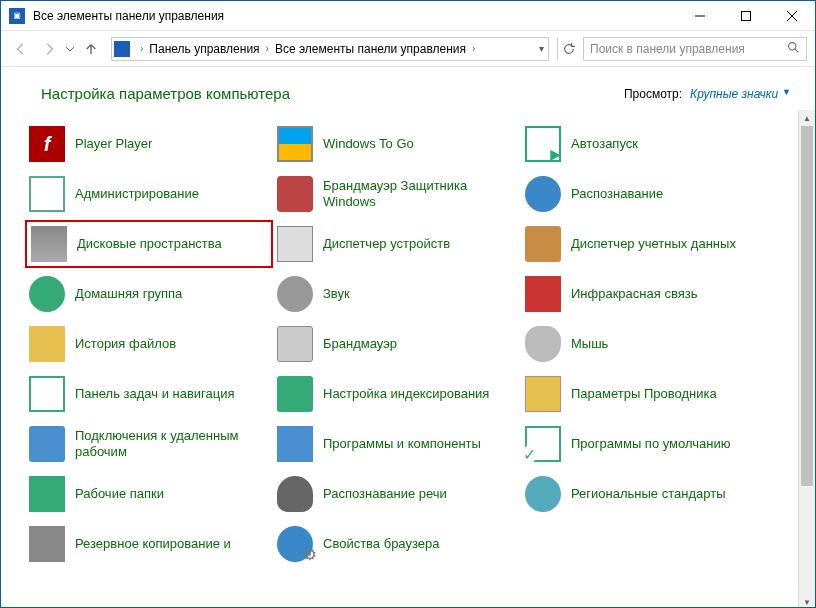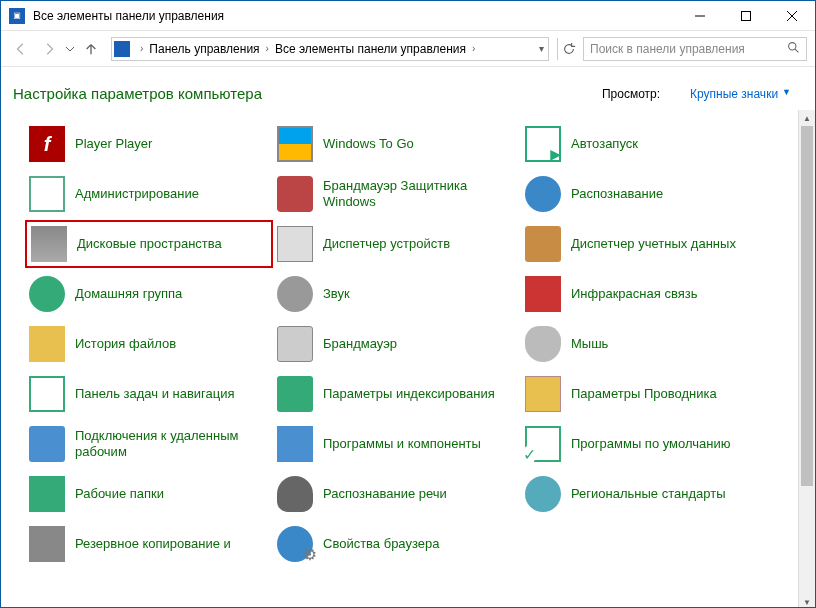--- a/index.html
+++ b/index.html
@@ -16,24 +16,24 @@
   .nav-arrow svg { width: 14px; height: 14px; }
   .dropdown-caret { width: 10px; color: #606060; }
   .breadcrumb-bar { flex: 1; height: 24px; border: 1px solid #cccccc; display: flex; align-items: center; padding: 0 2px; margin: 0 4px; background: #fff; }
   .bc-icon { width: 16px; height: 16px; background: #1a5fb4; display: inline-block; margin-right: 4px; }
   .bc-sep { color: #606060; padding: 0 6px; font-size: 10px; }
   .bc-item { color: #000; font-size: 12px; white-space: nowrap; }
   .bc-end-controls { margin-left: auto; display: flex; align-items: center; gap: 2px; padding-right: 2px; }
   .refresh-btn { width: 22px; height: 22px; display: flex; align-items: center; justify-content: center; border-left: 1px solid #ccc; color: #606060; }
   .search-bar { width: 224px; height: 24px; border: 1px solid #ccc; display: flex; align-items: center; padding: 0 6px; color: #888; font-size: 12px; }
   .search-bar .placeholder { flex: 1; }
-  .content-header { display: flex; align-items: center; padding: 18px 24px 8px 12px; gap: 22px; }
+  .content-header { display: flex; align-items: center; padding: 18px 24px 8px 40px; }
   .content-header h1 { color: #0a5a2a; color: #006633; font-size: 15px; font-weight: 400; color: #1e6b1e; }
   .view-label { margin-left: auto; color: #000; font-size: 12px; }
-  .view-select { color: #0066cc; margin-left: 8px; font-size: 12px; display: inline-flex; align-items: flex-start; gap: 4px; }
+  .view-select { color: #0066cc; margin-left: 8px; font-size: 12px; display: inline-flex; align-items: flex-start; gap: 4px; font-style: italic; }
   .items-area { position: relative; height: 500px; }
   .scrollbar { position: absolute; right: 0; top: 0; bottom: 0; width: 17px; background: #f0f0f0; border-left: 1px solid #ddd; }
   .scroll-thumb { position: absolute; left: 2px; right: 2px; top: 16px; height: 360px; background: #c0c0c0; }
   .scroll-arrow { position: absolute; left: 0; right: 0; height: 16px; display: flex; align-items: center; justify-content: center; color: #606060; font-size: 8px; }
   .items-grid { padding: 10px 14px 10px 24px; display: grid; grid-template-columns: repeat(3, 248px); gap: 2px 0; }
   .cp-item { display: flex; align-items: center; height: 48px; padding: 2px 4px; }
   .cp-item.highlighted { border: 2px solid #d00000; }
   .cp-icon { width: 36px; height: 36px; flex-shrink: 0; margin-right: 10px; display: flex; align-items: center; justify-content: center; }
   .cp-label { color: #0d6b0d; font-size: 13px; line-height: 1.2; }
   
@@ -216,21 +216,21 @@
       <div class="cp-item">
         <div class="cp-icon i-mouse"></div>
         <div class="cp-label">Мышь</div>
       </div>
       <div class="cp-item">
         <div class="cp-icon i-task"></div>
         <div class="cp-label">Панель задач и навигация</div>
       </div>
       <div class="cp-item">
         <div class="cp-icon i-index"></div>
-        <div class="cp-label">Параметры индексирования</div>
+        <div class="cp-label">Настройка индексирования</div>
       </div>
       <div class="cp-item">
         <div class="cp-icon i-explorer"></div>
         <div class="cp-label">Параметры Проводника</div>
       </div>
       <div class="cp-item">
         <div class="cp-icon i-remote"></div>
         <div class="cp-label">Подключения к удаленным рабочим</div>
       </div>
       <div class="cp-item">

